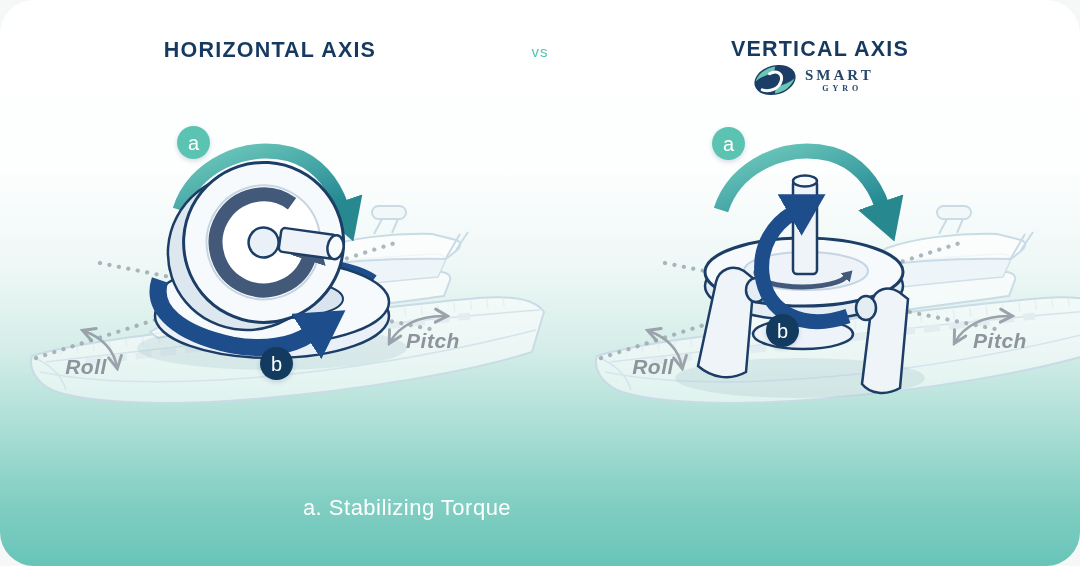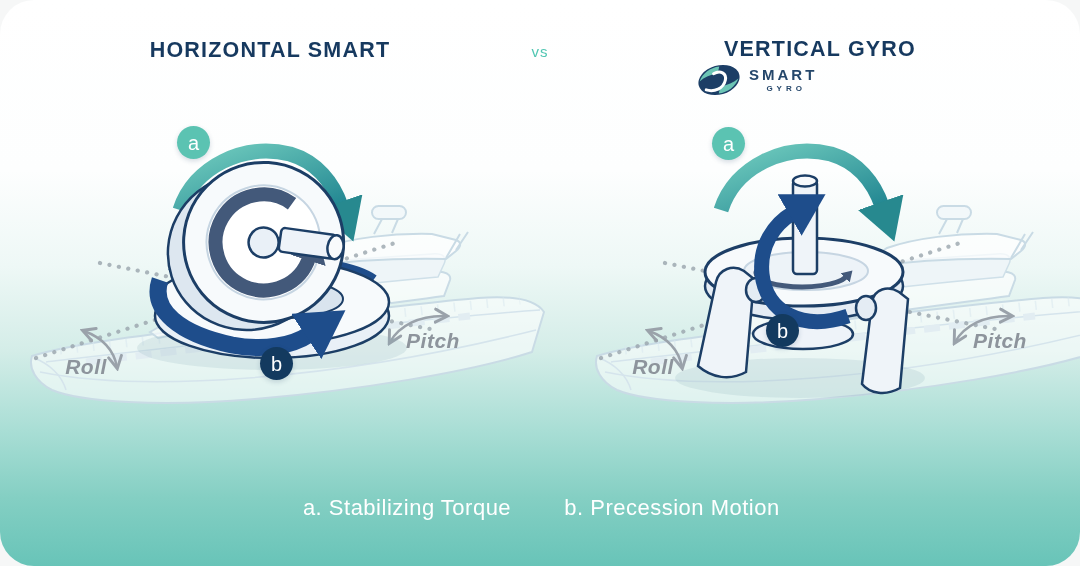--- a/index.html
+++ b/index.html
@@ -122,25 +122,25 @@
       <rect x="793" y="180" width="24" height="94" rx="4" fill="#eff4f9" stroke="#1c3e66" stroke-width="2.5"></rect>
       <ellipse cx="805" cy="181" rx="12" ry="5.5" fill="#f8fafc" stroke="#1c3e66" stroke-width="2.5"></ellipse>
       <path d="M698,366 L716,282 C719,269 733,264 744,271 L754,279 L746,372 C730,381 712,378 698,366 Z" fill="#eff4f9" stroke="#1c3e66" stroke-width="2.5"></path>
       <ellipse cx="756" cy="290" rx="10" ry="12" fill="#e4ecf4" stroke="#1c3e66" stroke-width="2.5"></ellipse>
       <path d="M862,384 L872,302 C874,289 888,285 899,292 L908,299 L900,388 C886,396 870,394 862,384 Z" fill="#eff4f9" stroke="#1c3e66" stroke-width="2.5"></path>
       <ellipse cx="866" cy="308" rx="10" ry="12" fill="#e4ecf4" stroke="#1c3e66" stroke-width="2.5"></ellipse>
       <path d="M848,316 C802,332 766,312 762,274 C759,246 774,224 793,213" fill="none" stroke="#1e4d8b" stroke-width="15" marker-end="url(#mNavy)"></path>
     </g>
   </svg>
 
-  <div class="abs center title" style="left:270px;top:50px;">HORIZONTAL SMART</div>
+  <div class="abs center title" style="left:270px;top:50px;">HORIZONTAL AXIS</div>
   <div class="abs center vs" style="left:540px;top:51px;">vs</div>
-  <div class="abs center title" style="left:820px;top:49px;">VERTICAL GYRO</div>
+  <div class="abs center title" style="left:820px;top:49px;">VERTICAL AXIS</div>
 
-  <div class="abs logo" style="left:696px;top:61px;">
+  <div class="abs logo" style="left:752px;top:61px;font-family:Liberation Serif, serif;">
     <svg width="46" height="38" viewBox="0 0 46 38">
       <g transform="rotate(-16 23 19)">
         <ellipse cx="23" cy="19" rx="21" ry="14.5" fill="#1c3e66"></ellipse>
         <path d="M4,15 C9,8 18,4.5 27,6 L23.5,12.5 C16.5,11.5 9.5,12.5 4,15 Z" fill="#6cc5b5"></path>
         <path d="M42,23 C37,30 28,33.5 19,32 L22.5,25.5 C29.5,26.5 36.5,25.5 42,23 Z" fill="#6cc5b5"></path>
         <path d="M8,25 C15,29.5 25,28.5 29,21 C32.5,14.5 27,9.5 19.5,11.5" fill="none" stroke="#ffffff" stroke-width="3" stroke-linecap="round"></path>
       </g>
     </svg>
     <div class="logo-text">
       <span class="logo-brand">SMART</span>
@@ -152,15 +152,14 @@
   <div class="abs badge badge-b" style="left:260px;top:347px;">b</div>
   <div class="abs badge badge-a" style="left:712px;top:127px;">a</div>
   <div class="abs badge badge-b" style="left:766px;top:314px;">b</div>
 
   <div class="abs center axis-label" style="left:86px;top:367px;">Roll</div>
   <div class="abs center axis-label" style="left:433px;top:341px;">Pitch</div>
   <div class="abs center axis-label" style="left:653px;top:367px;">Roll</div>
   <div class="abs center axis-label" style="left:1000px;top:341px;">Pitch</div>
 
   <div class="abs center legend-item" style="left:407px;top:508px;">a. Stabilizing Torque</div>
-  <div class="abs center legend-item" style="left:672px;top:508px;">b. Precession Motion</div>
 
 </div>
 
 </body></html>

